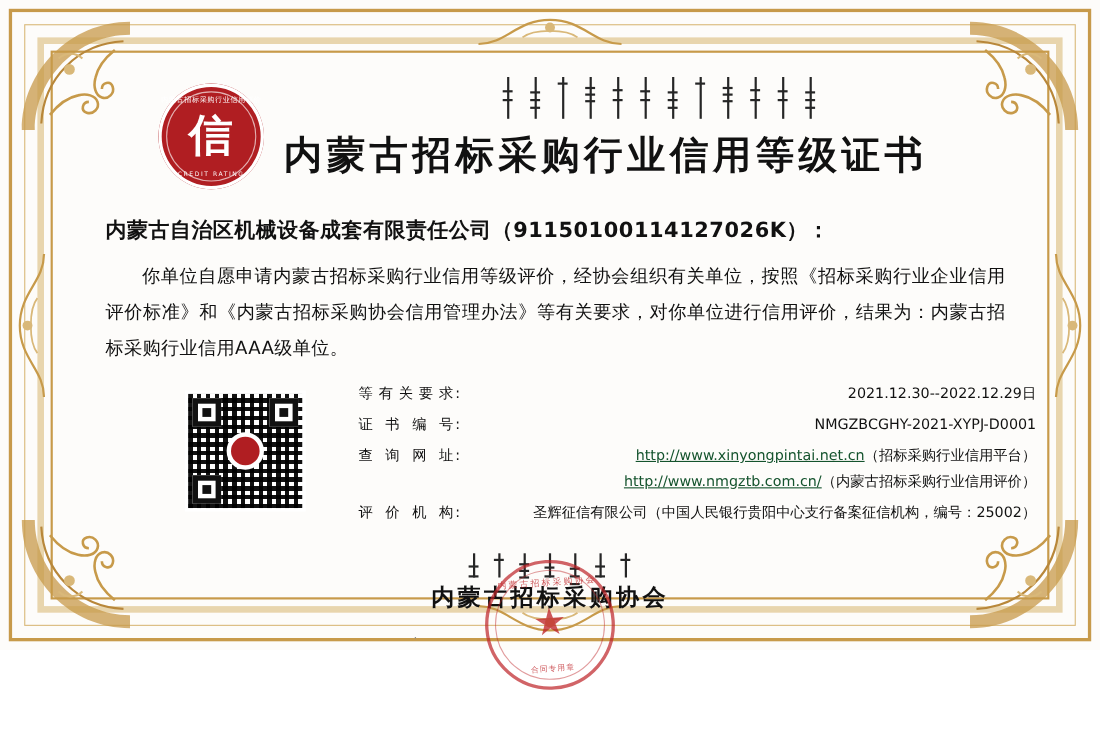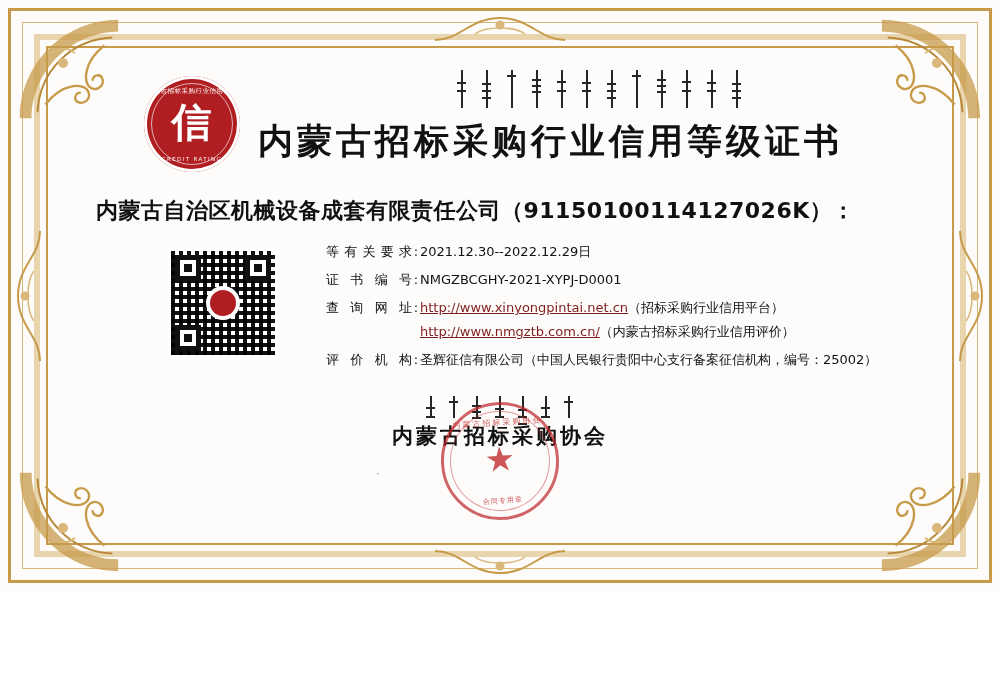--- a/index.html
+++ b/index.html
@@ -176,21 +176,21 @@
     white-space: nowrap;
   }
 
   
   .body-text {
     margin-top: 10px;
     padding: 0 28px 0 38px;
     font-family: "DejaVu Sans", "Liberation Sans", sans-serif;
   }
   .recipient {
-    font-size: 22px;
+    font-size: 19px;
     font-weight: 700;
     color: #111;
     letter-spacing: .5px;
     margin-bottom: 12px;
   }
   .paragraph {
     font-size: 16.5px;
     line-height: 33px;
     color: #111;
     text-align: justify;
@@ -258,22 +258,22 @@
   }
   .row .lbl {
     width: 86px;
     flex: 0 0 86px;
     text-align: justify;
     text-align-last: justify;
     font-size: 13px;
     color: #111;
   }
   .row .sep { width: 8px; flex: 0 0 8px; text-align: center; }
-  .row .val { flex: 1; }
-  .row .val .link { color: #7f1d1d; }
+  .row .val { flex: 1; text-align: right; }
+  .row .val .link { color: #14532d; }
   .row.sub { margin-top: -4px; }
   .row.sub .lbl { visibility: hidden; }
 
   
   .footer {
     position: relative;
     margin-top: 4px;
     height: 110px;
     text-align: center;
   }
@@ -444,20 +444,21 @@
           <span class="mong-glyph t3"></span>
           <span class="mong-glyph t2"></span>
           <span class="mong-glyph t4"></span>
         </div>
         <div class="main-title">内蒙古招标采购行业信用等级证书</div>
       </div>
     </div>
 
     <div class="body-text">
       <div class="recipient">内蒙古自治区机械设备成套有限责任公司（91150100114127026K）：</div>
+      <div class="paragraph">你单位自愿申请内蒙古招标采购行业信用等级评价，经协会组织有关单位，按照《招标采购行业企业信用评价标准》和《内蒙古招标采购协会信用管理办法》等有关要求，对你单位进行信用评价，结果为：内蒙古招标采购行业信用AAA级单位。</div>
     </div>
 
     <div class="details-wrap">
       <div class="qr">
         <span class="qr-eye e1"></span>
         <span class="qr-eye e2"></span>
         <span class="qr-eye e3"></span>
       </div>
 
       <div class="details">

